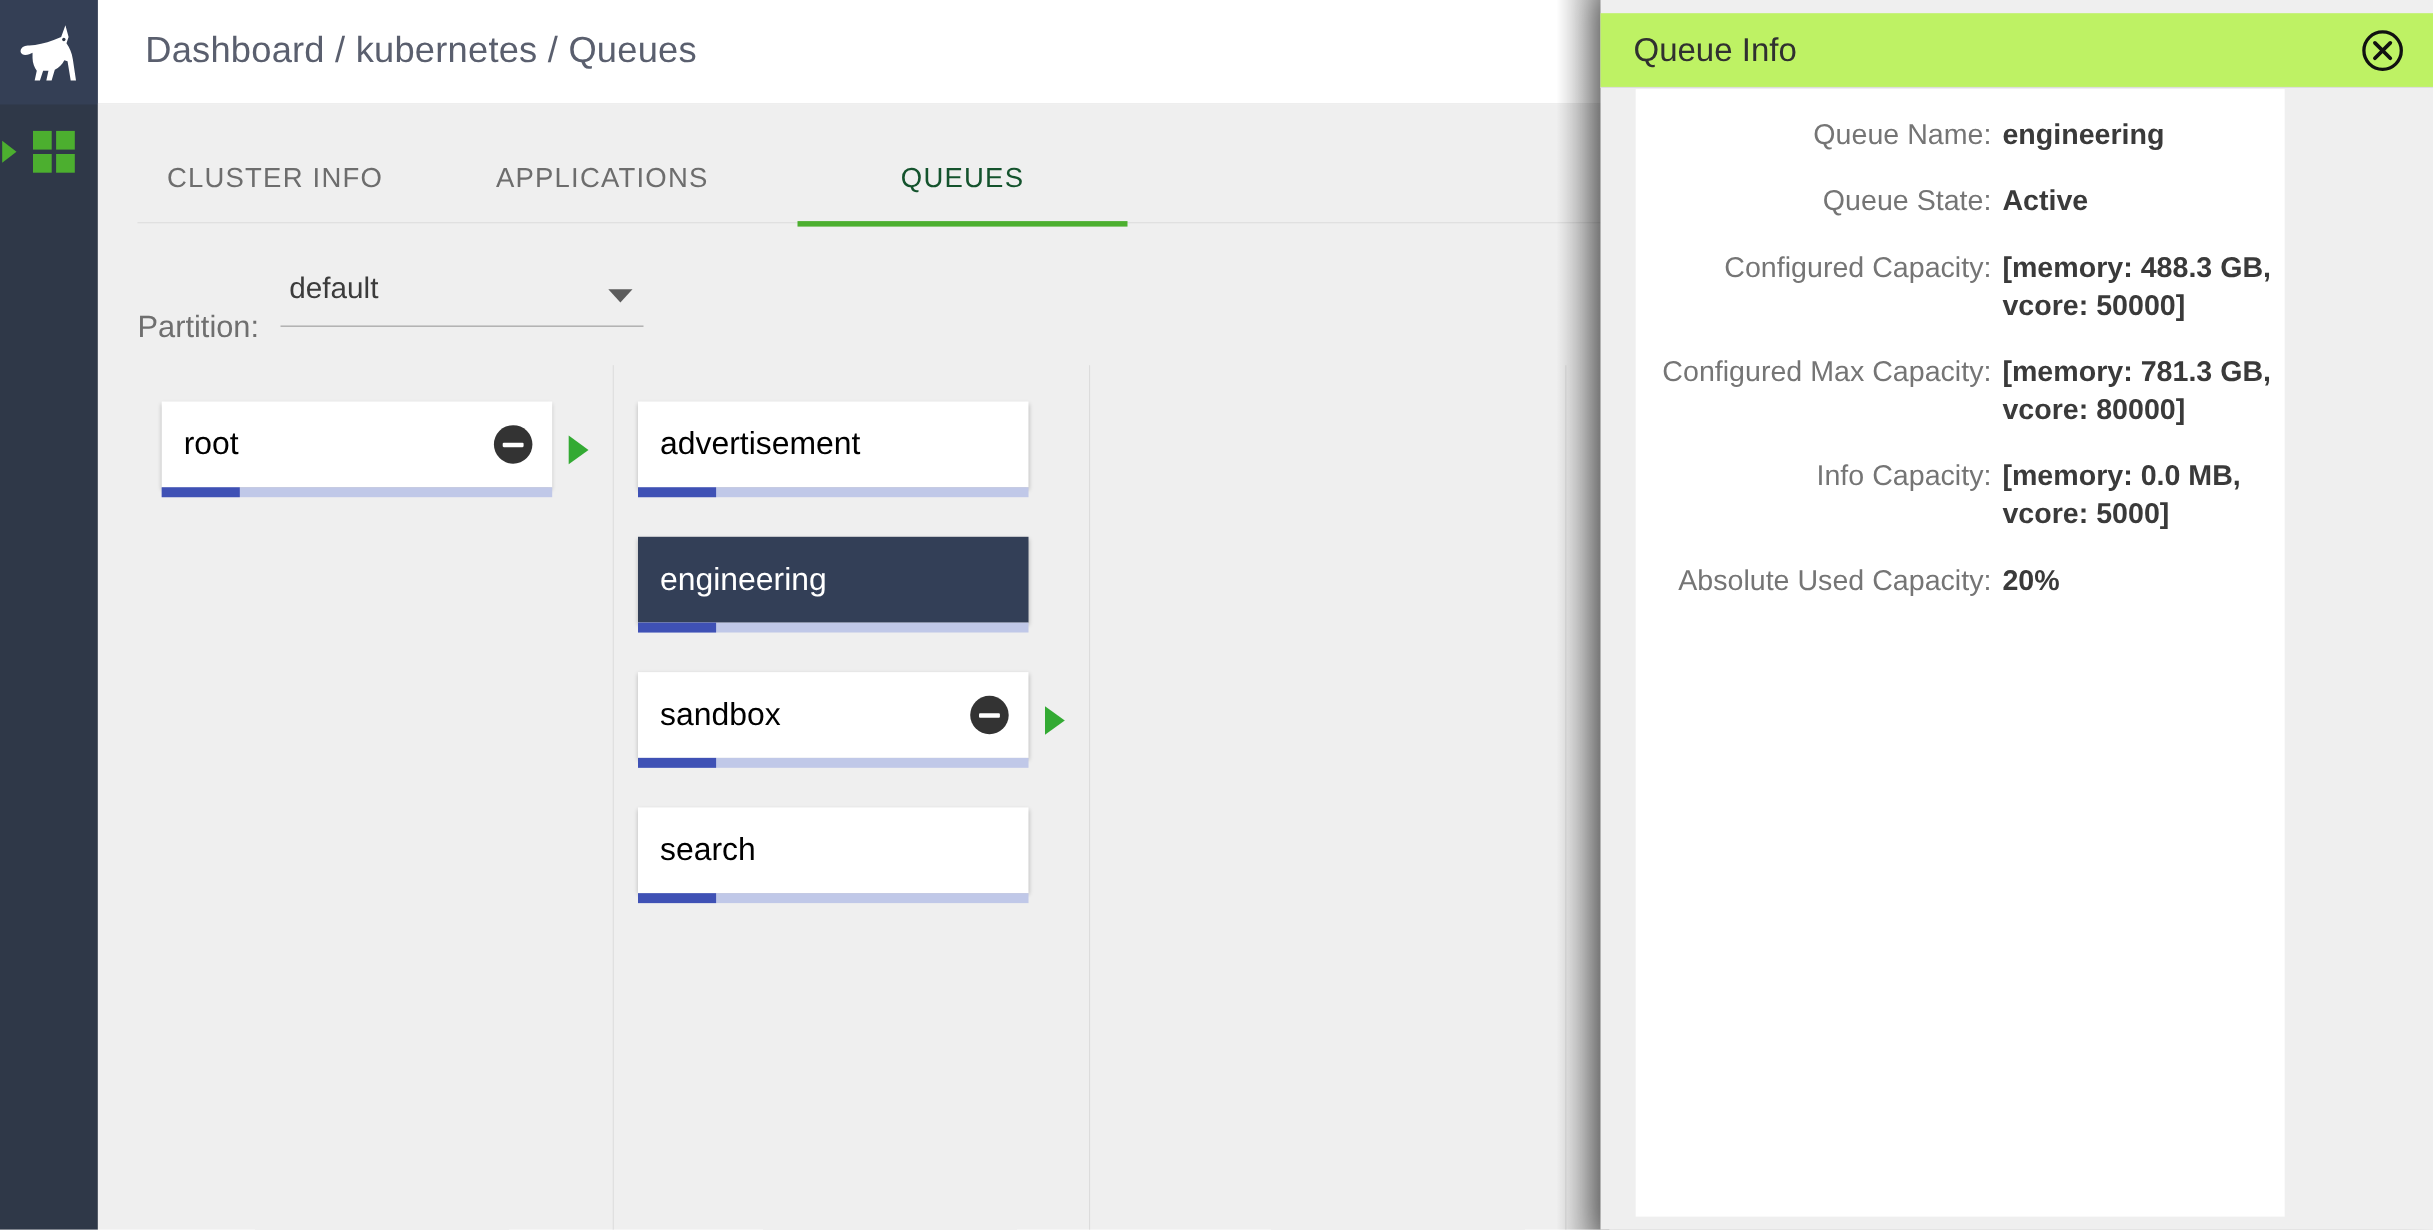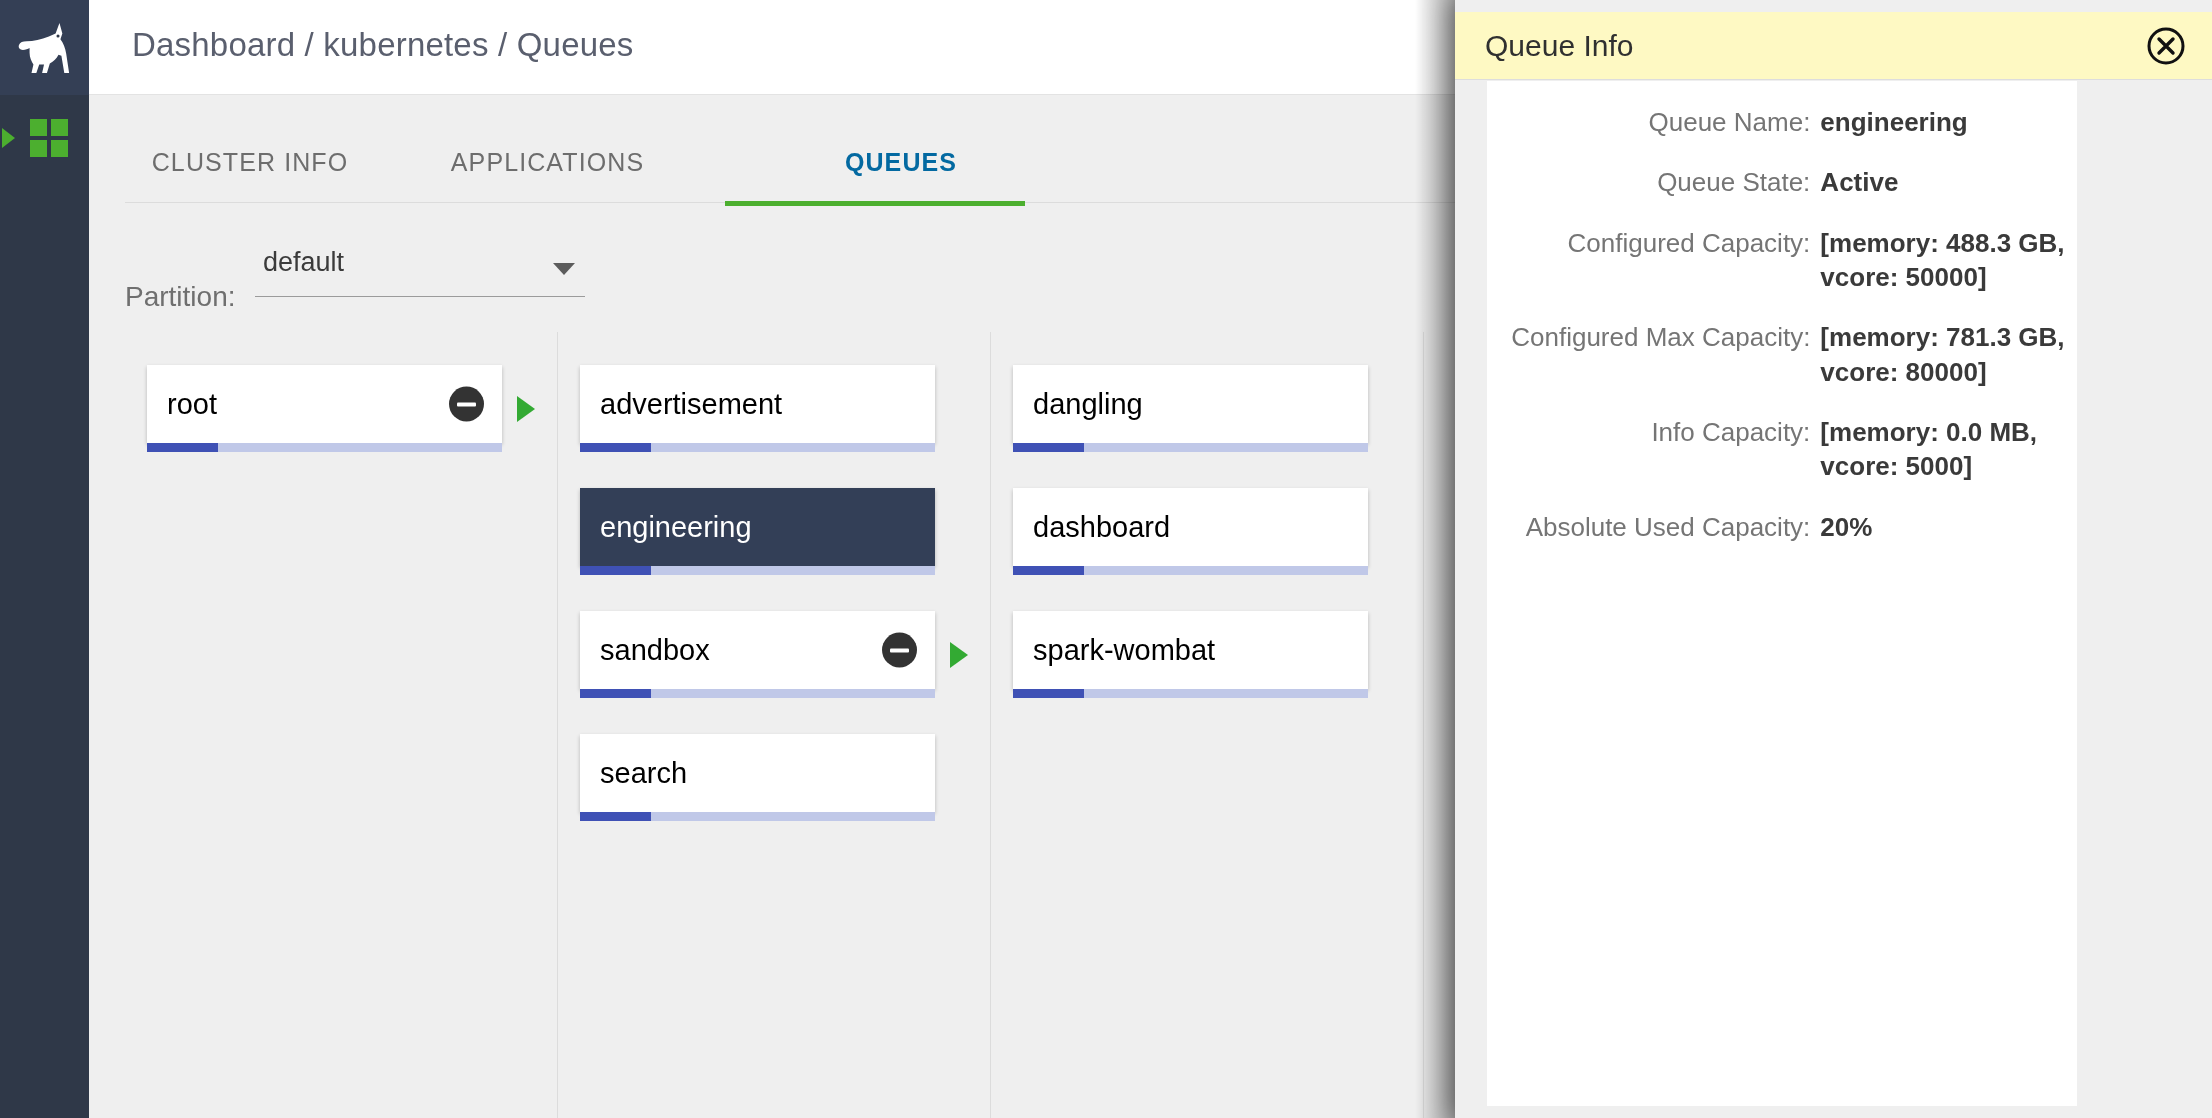--- a/index.html
+++ b/index.html
@@ -37,21 +37,21 @@
 
   
   .tabs { position: absolute; left: 36px; top: 26px; width: 1330px; height: 82px;
           border-bottom: 1px solid #dcdcdc; }
   .tab { position: absolute; top: 0; height: 82px; display: flex; align-items: center;
          justify-content: center; font-size: 25px; letter-spacing: 1.1px; color: #6d6d6d;
          text-transform: uppercase; }
   .tab.t0 { left: 0px;   width: 250px; }
   .tab.t1 { left = 0; }
   .tab.t1 { left: 285px; width: 275px; }
-  .tab.t2 { left: 626px; width: 300px; color: #0369a1; font-weight: bold; }
+  .tab.t2 { left: 600px; width: 300px; color: #14532d; }
   .tab-underline { position: absolute; left: 600px; top: 80px; width: 300px; height: 5px;
                    background: #4caf2f; }
 
   
   .partition-row { position: absolute; left: 36px; top: 146px; height: 56px; }
   .partition-label { position: absolute; left: 0; top: 8px; font-size: 28px; color: #6f6f6f; margin-top: 32px; }
   .partition-select { position: absolute; left: 130px; top: 0; width: 330px; height: 56px;
                       border-bottom: 1px solid #9b9b9b; }
   .partition-value { position: absolute; left: 8px; top: 6px; font-size: 27px; color: #3b3b3b; }
   .caret { position: absolute; right: 10px; top: 22px; width: 0; height: 0;
@@ -80,21 +80,21 @@
                   border-top: 13px solid transparent; border-bottom: 13px solid transparent; }
   .bar-track { position: relative; width: 355px; height: 9px; background: #c0c8e8; }
   .bar-fill { position: absolute; left: 0; top: 0; height: 9px; background: #3f51b5; }
 
   
   .overlay-shadow { position: absolute; left: 1415px; top: 0; width: 48px; height: 1118px;
                     background: linear-gradient(to right, rgba(0,0,0,0) 0%, rgba(0,0,0,.42) 100%); }
   .overlay { position: absolute; left: 1455px; top: 0; width: 757px; height: 1118px;
              background: #efefef; box-shadow: -6px 0 22px rgba(0,0,0,.35); }
   .overlay-title-bar { position: absolute; left: 0; top: 12px; width: 757px; height: 68px;
-                       background: #fef9c3; border-bottom: 1px solid #dddddd; }
+                       background: #bef264; border-bottom: 1px solid #dddddd; }
   .overlay-title { position: absolute; left: 30px; top: 17px; font-size: 30px; color: #303030; }
   .close-btn { position: absolute; right: 26px; top: 14px; width: 40px; height: 40px; }
   .overlay-body { position: absolute; left: 32px; top: 81px; width: 590px; height: 1025px;
                   background: #ffffff; padding-top: 24px; }
   .info-row { display: flex; margin-bottom: 26px; }
   .info-label { width: 388px; text-align: right; font-size: 26px; color: #757575;
                 padding-right: 10px; line-height: 1.32; }
   .info-value { width: 300px; text-align: left; font-size: 26px; color: #3a3a3a;
                 font-weight: bold; line-height: 1.32; }
 </style>
@@ -197,48 +197,20 @@
             <div class="qcard">
               <span class="qcard-label">search</span>
             </div>
             <div class="bar-track">
               <div class="bar-fill" style="width:20%"></div>
             </div>
           </div>
         </div>
       </div>
 
-      <div class="col">
-        <div class="col-inner">
-          <div class="qcard-wrap">
-            <div class="qcard">
-              <span class="qcard-label">dangling</span>
-            </div>
-            <div class="bar-track">
-              <div class="bar-fill" style="width:20%"></div>
-            </div>
-          </div>
-          <div class="qcard-wrap">
-            <div class="qcard">
-              <span class="qcard-label">dashboard</span>
-            </div>
-            <div class="bar-track">
-              <div class="bar-fill" style="width:20%"></div>
-            </div>
-          </div>
-          <div class="qcard-wrap">
-            <div class="qcard">
-              <span class="qcard-label">spark-wombat</span>
-            </div>
-            <div class="bar-track">
-              <div class="bar-fill" style="width:20%"></div>
-            </div>
-          </div>
-        </div>
-      </div>
 
       <div class="col"></div>
 
     </div>
   </div>
 
   <div class="overlay-shadow"></div>
   <div class="overlay">
     <div class="overlay-title-bar">
       <span class="overlay-title">Queue Info</span>

